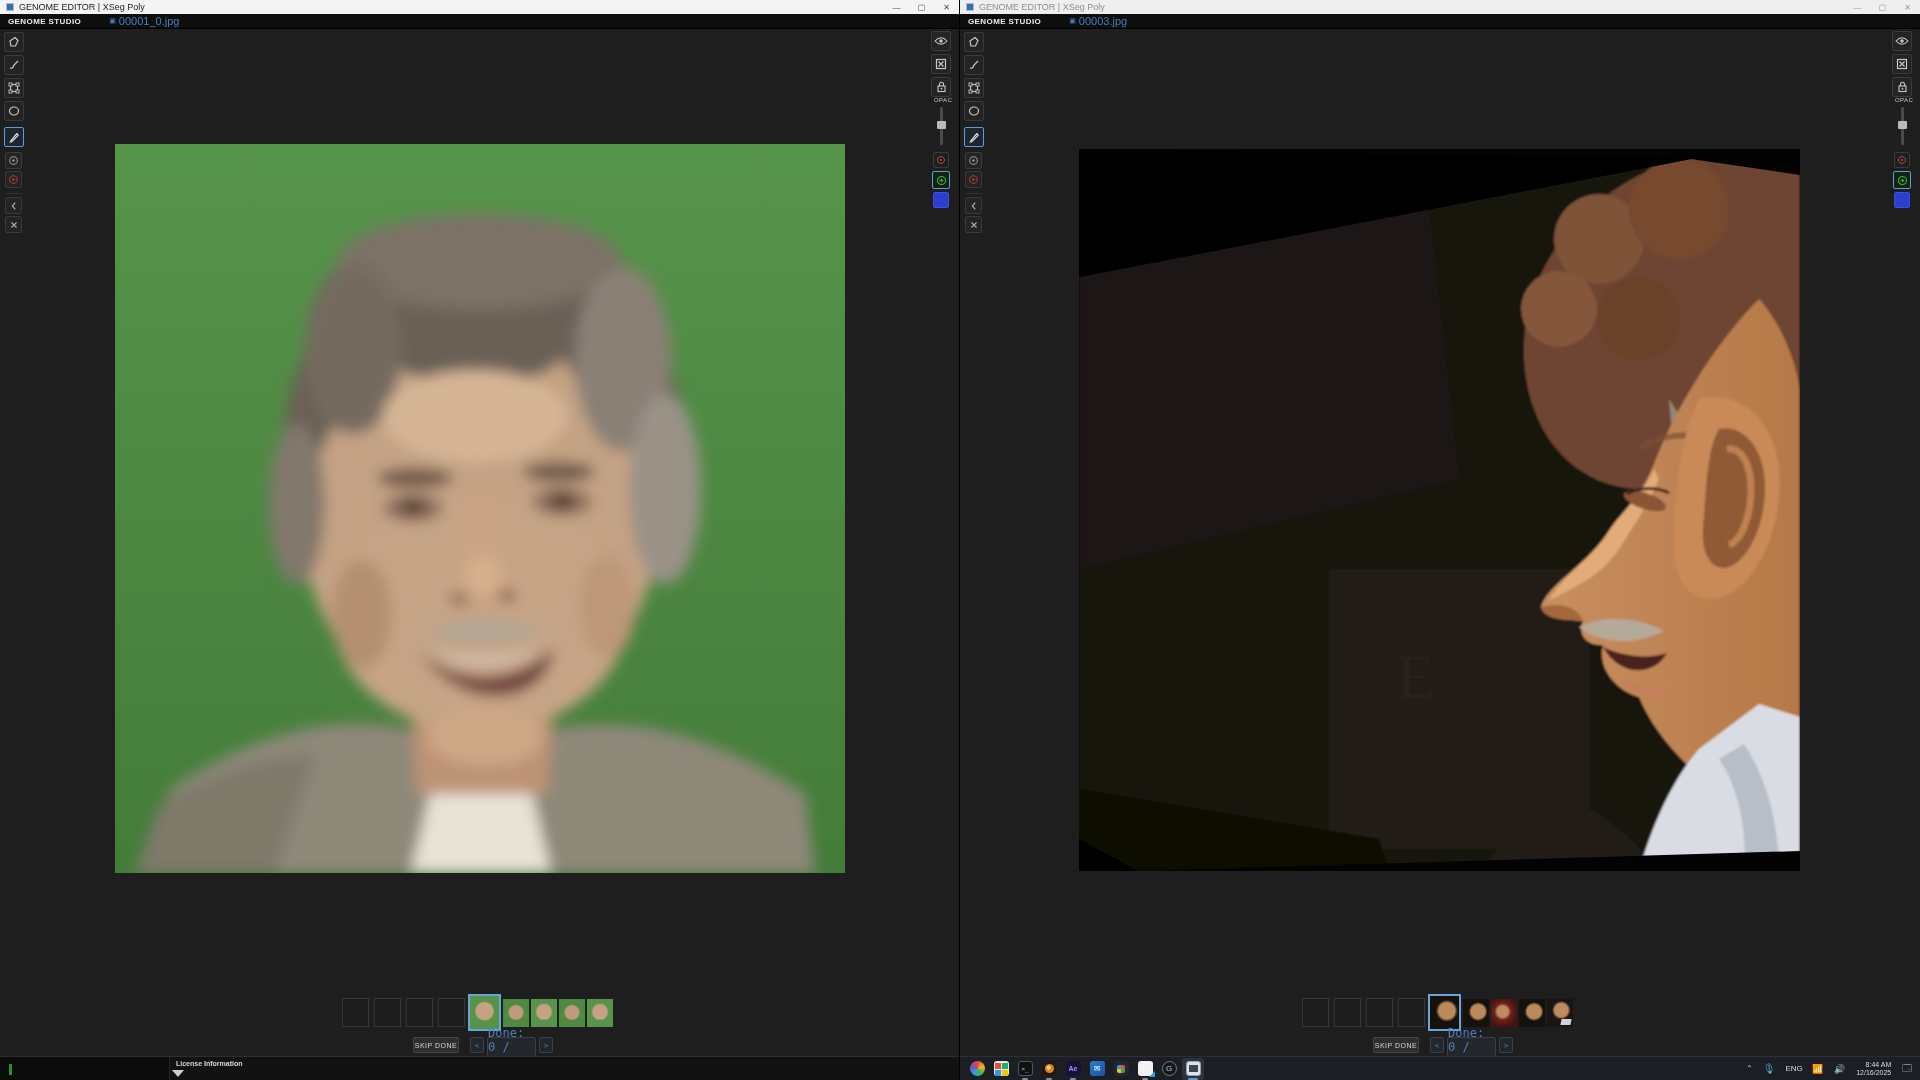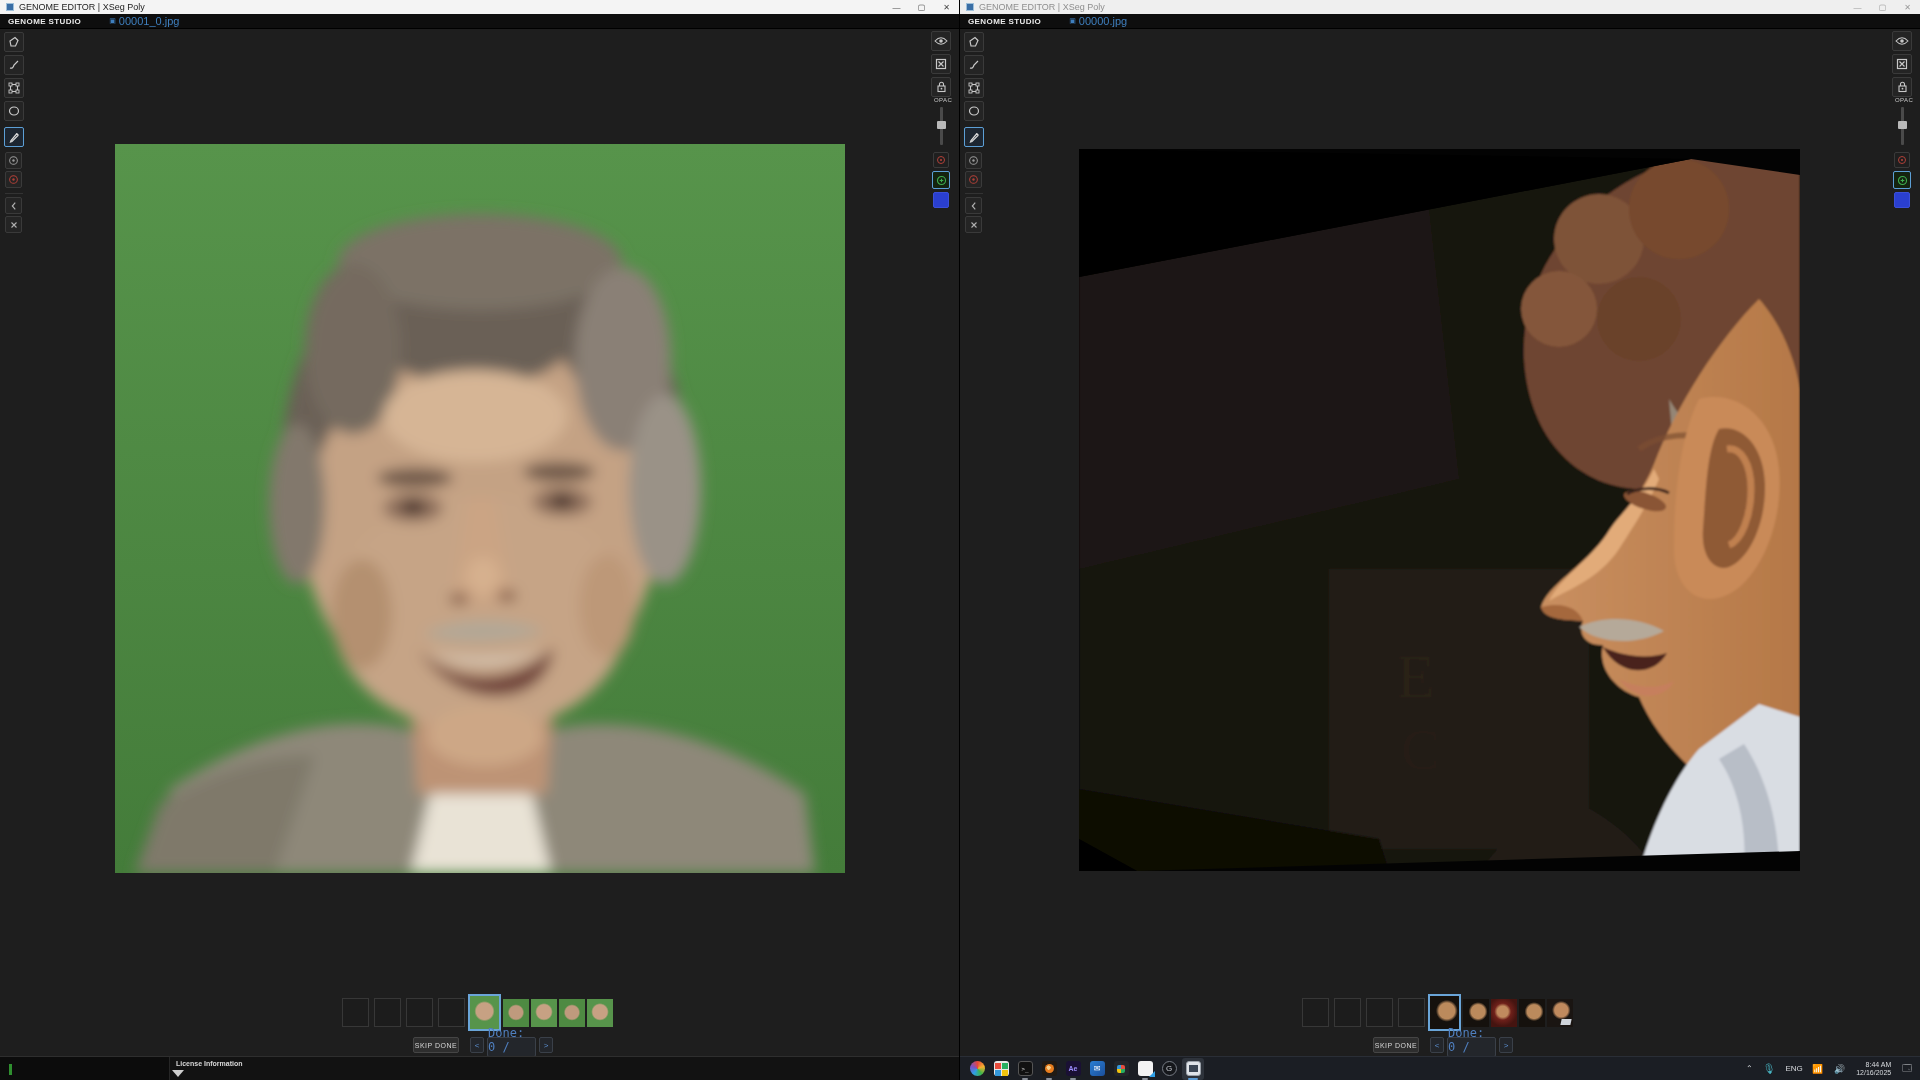--- a/index.html
+++ b/index.html
@@ -296,21 +296,21 @@
     <span>GENOME EDITOR | XSeg Poly</span>
     <span class="win-controls">
       <span class="win-btn">—</span>
       <span class="win-btn">▢</span>
       <span class="win-btn">✕</span>
     </span>
   </div>
   <div class="appbar">
     <span class="studio">GENOME STUDIO</span>
     <span class="file-ico">▣</span>
-    <span class="fname">00000.jpg</span>
+    <span class="fname">00003.jpg</span>
   </div>
 
   <div class="toolbox" style="left:4px; top:32px;">
     <svg class="ticon" width="12" height="12" viewBox="0 0 12 12">
         <path d="M3,10 L2,5 L7,1.5 L10,4.5 L7.5,10 Z" fill="none" stroke="#c8c8c8" stroke-width="1.2"></path>
       </svg>
   </div>
   <div class="toolbox" style="left:4px; top:55px;">
     <svg class="ticon" width="12" height="12" viewBox="0 0 12 12">
         <path d="M2,9 Q5,10 6,6 L10,2" fill="none" stroke="#c8c8c8" stroke-width="1.2"></path>

